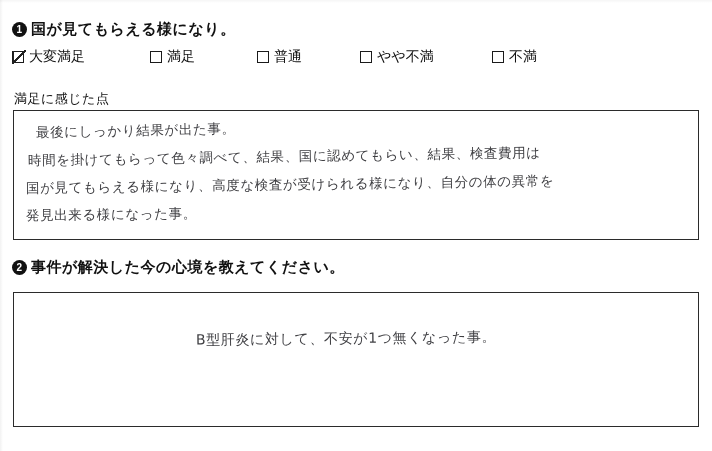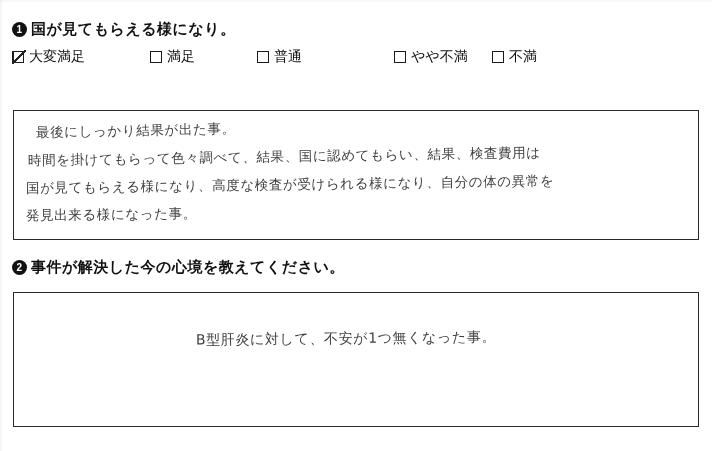--- a/index.html
+++ b/index.html
@@ -94,21 +94,21 @@
     width: 14px;
     height: 14px;
     background:
       linear-gradient(to bottom right, transparent 44%, #222 44%, #222 56%, transparent 56%);
   }
 
   
   #choice-0 { left: 0px; }
   #choice-1 { left: 138px; justify-content: space-between; }
   #choice-2 { left: 245px; }
-  #choice-3 { left: 348px; margin-left: 34px; }
+  #choice-3 { left: 348px; }
   #choice-4 { left: 480px; font-family: Liberation Mono, monospace; }
 
   
   .section-label {
     position: absolute;
     left: 14px;
     top: 90px;
     font-size: 13px;
     letter-spacing: 0.5px;
   }
@@ -192,20 +192,21 @@
     <div class="choice" id="choice-3">
       <span class="box"></span>
       <span>やや不満</span>
     </div>
     <div class="choice" id="choice-4">
       <span class="box"></span>
       <span>不満</span>
     </div>
   </div>
 
+  <div class="section-label">満足に感じた点</div>
 
   <div class="answer-box" id="answer-box-1"></div>
   <div class="hw-line" id="hw1-0">最後にしっかり結果が出た事。</div>
   <div class="hw-line" id="hw1-1">時間を掛けてもらって色々調べて、結果、国に認めてもらい、結果、検査費用は</div>
   <div class="hw-line" id="hw1-2">国が見てもらえる様になり、高度な検査が受けられる様になり、自分の体の異常を</div>
   <div class="hw-line" id="hw1-3">発見出来る様になった事。</div>
 
   <div class="q-heading" id="q2-heading">
     <span class="q-num">2</span>
     <span>事件が解決した今の心境を教えてください。</span>

